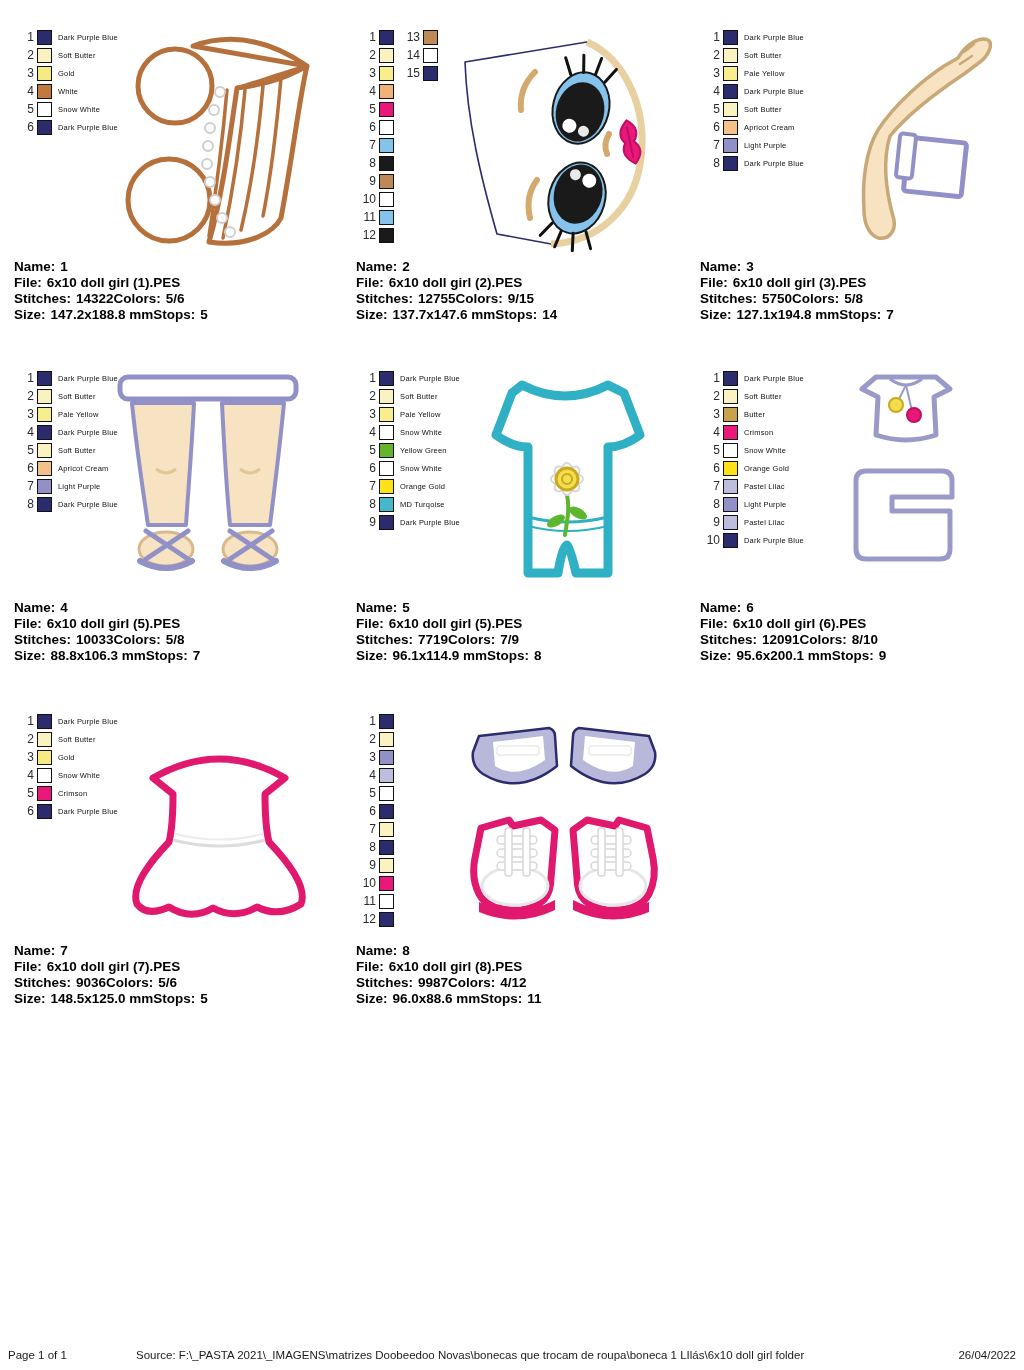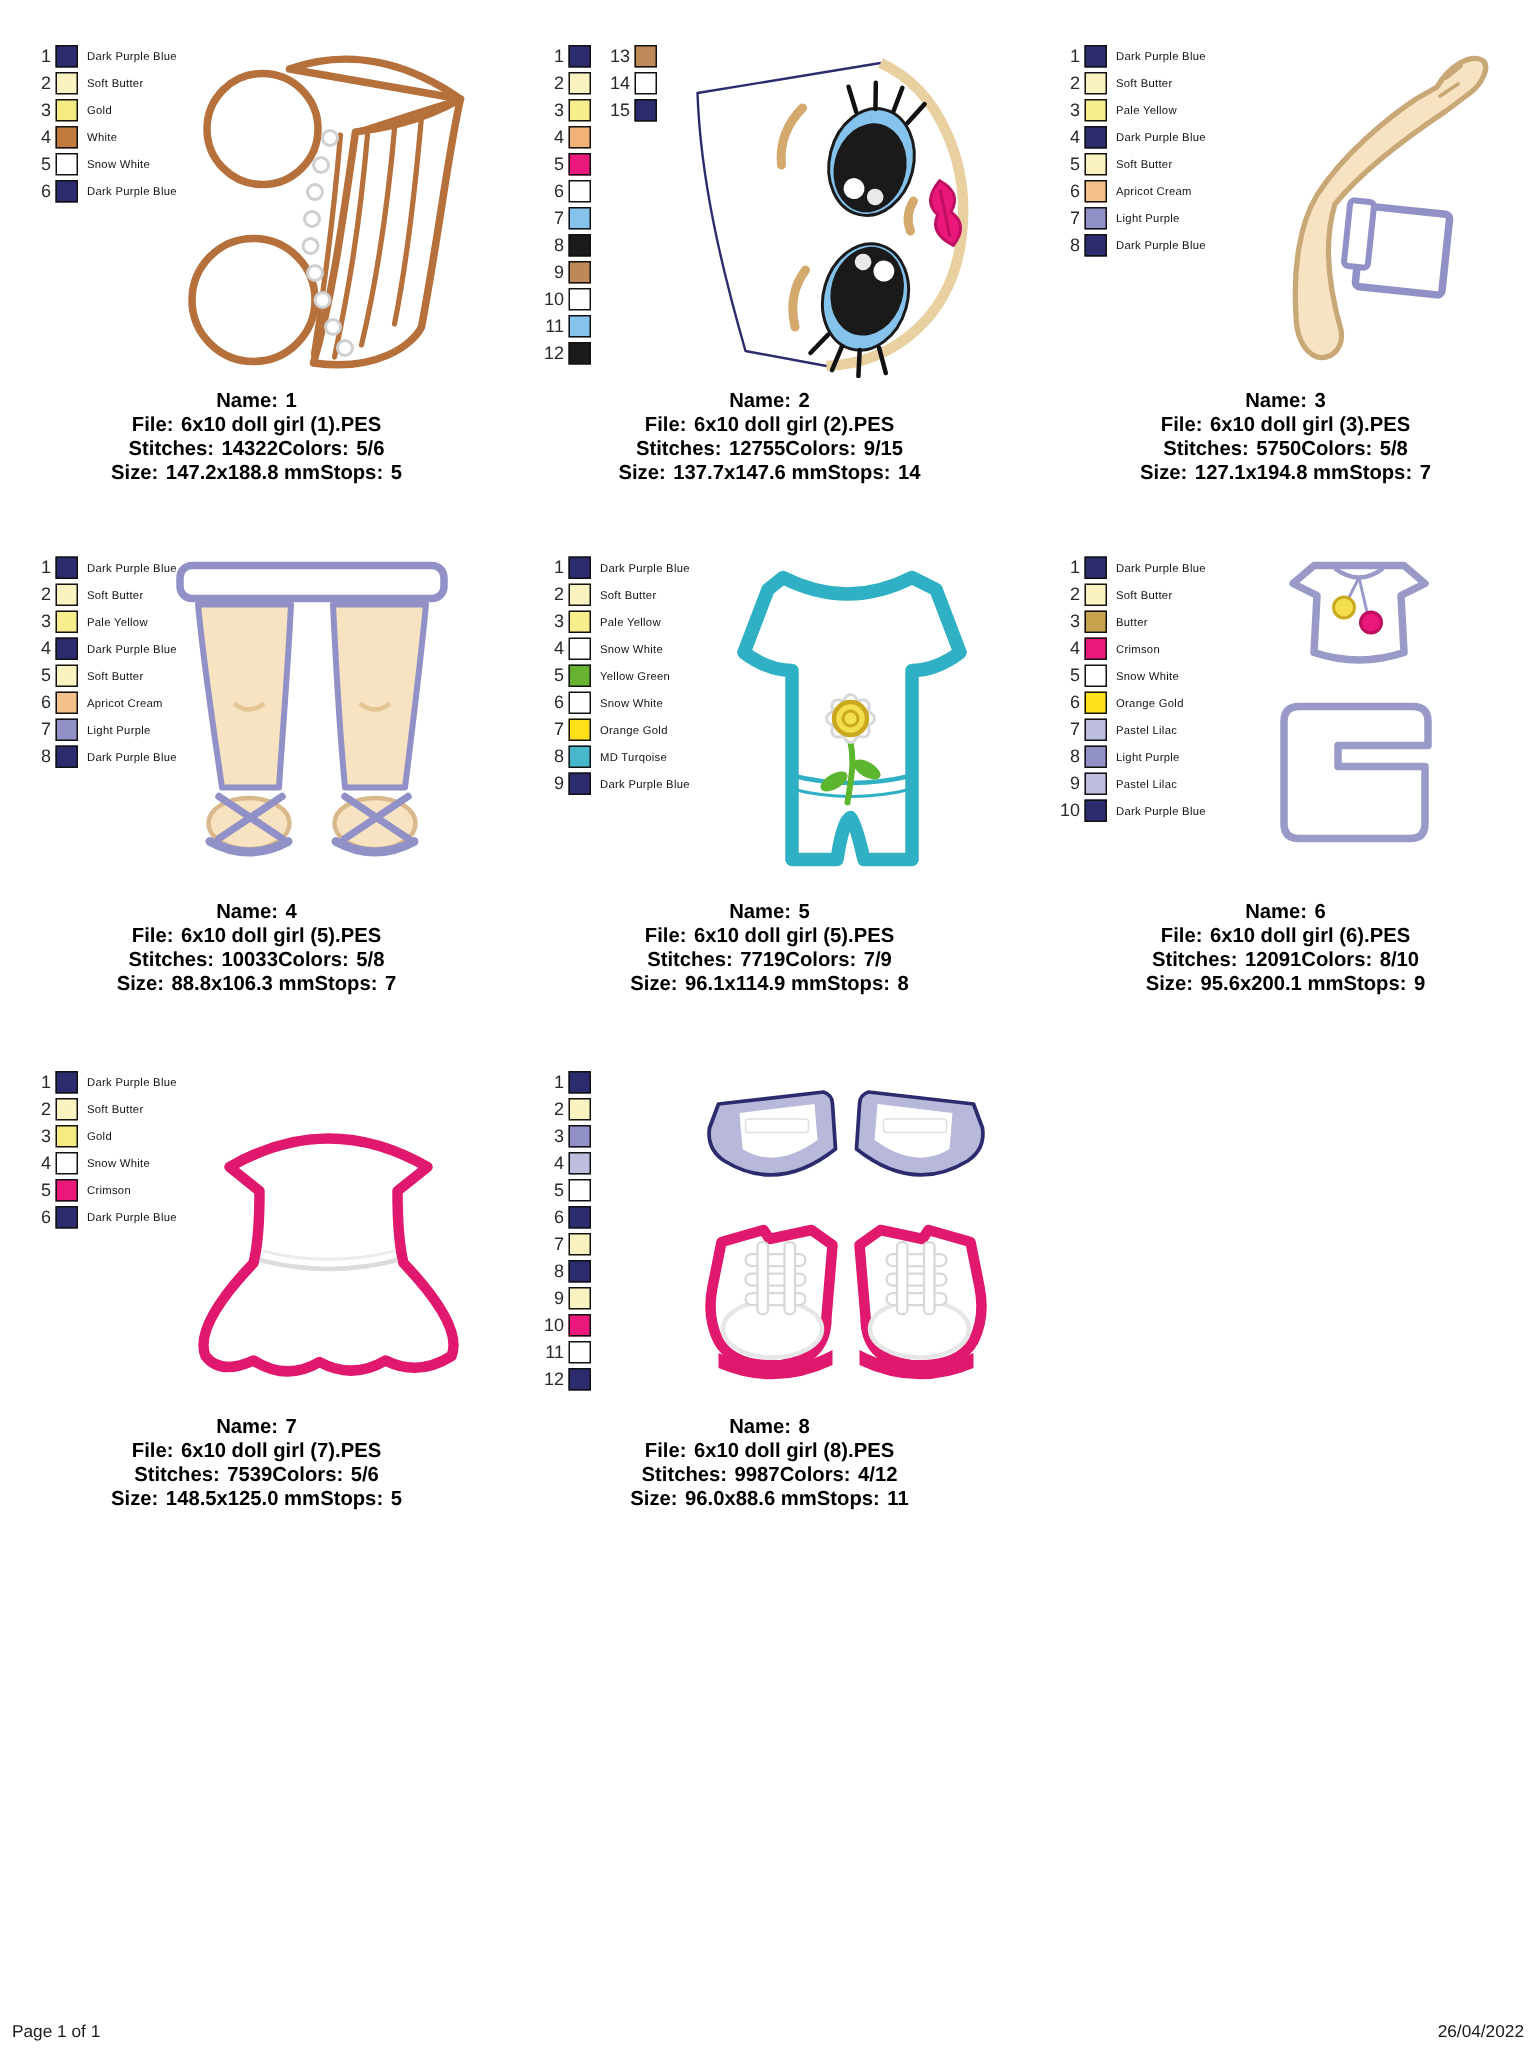--- a/index.html
+++ b/index.html
@@ -9,21 +9,21 @@
   }
   .cell{position:absolute;width:332px;height:335px;}
   .threads{position:absolute;left:6px;top:8px;}
   .threads.two-col{display:flex;flex-direction:column;flex-wrap:wrap;height:218px;align-content:flex-start;}
   .trow{display:flex;align-items:center;height:18px;}
   .tnum{width:20px;text-align:right;font-size:12px;color:#2a2a2a;margin-right:3px;font-weight:400;}
   .tswatch{width:15px;height:15px;border:1px solid #111;box-sizing:border-box;flex:none;}
   .tlabel{font-size:7.5px;margin-left:6px;color:#111;white-space:nowrap;letter-spacing:.2px;}
   .thumb{position:absolute;}
   .info{position:absolute;left:6px;top:239px;width:314px;font-weight:bold;font-size:13.5px;line-height:16px;}
-  .irow{display:flex;justify-content:center;white-space:nowrap;}
+  .irow{display:flex;justify-content:flex-start;white-space:nowrap;}
   .ival{margin-left:5px;}
   .footer{position:absolute;left:0;top:1349px;width:1024px;height:20px;font-size:11.5px;color:#1a1a1a;}
   .footer .pg{position:absolute;left:8px;top:0;}
   .footer .src{position:absolute;left:136px;top:0;}
   .footer .dt{position:absolute;right:8px;top:0;}
   svg{display:block;}
 </style>
 </head>
 <body>
 
@@ -590,21 +590,21 @@
     </svg>
   </div>
   <div class="info">
     <div class="irow">
         <span><span>Name:</span><span class="ival">7</span></span>
       </div>
     <div class="irow">
         <span><span>File:</span><span class="ival">6x10 doll girl (7).PES</span></span>
       </div>
     <div class="irow">
-      <span><span>Stitches:</span><span class="ival">7539</span></span>
+      <span><span>Stitches:</span><span class="ival">9036</span></span>
       <span><span>Colors:</span><span class="ival">5/6</span></span>
     </div>
     <div class="irow">
       <span><span>Size:</span><span class="ival">148.5x125.0 mm</span></span>
       <span><span>Stops:</span><span class="ival">5</span></span>
     </div>
   </div>
 </div>
 
 <div class="cell" style="left:350px;top:704px;">
@@ -706,14 +706,15 @@
     </div>
     <div class="irow">
       <span><span>Size:</span><span class="ival">96.0x88.6 mm</span></span>
       <span><span>Stops:</span><span class="ival">11</span></span>
     </div>
   </div>
 </div>
 
 <div class="footer">
   <span class="pg">Page 1 of 1</span>
+  <span class="src">Source: F:\_PASTA 2021\_IMAGENS\matrizes Doobeedoo Novas\bonecas que trocam de roupa\boneca 1 LIlás\6x10 doll girl folder</span>
   <span class="dt">26/04/2022</span>
 </div>
 
 </body></html>

